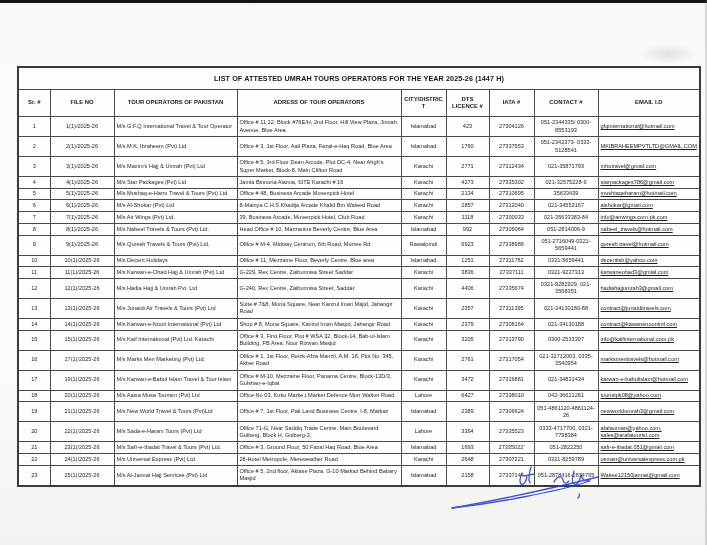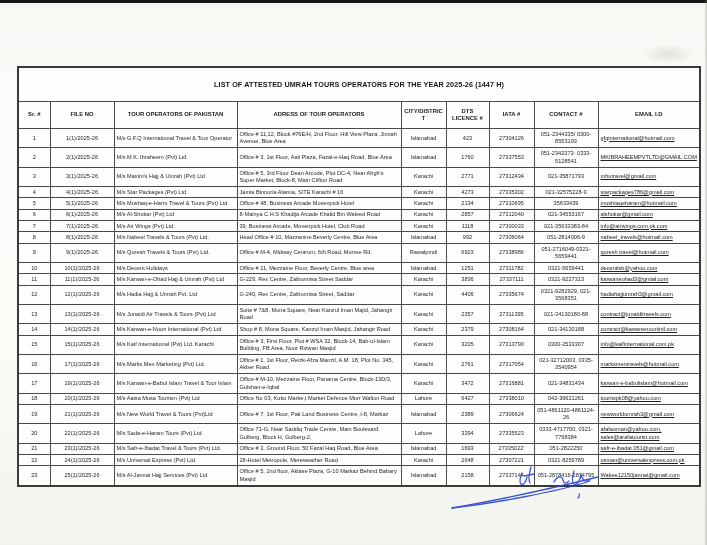--- a/index.html
+++ b/index.html
@@ -26,21 +26,21 @@
   table.ops td, table.ops th{
     border:1px solid #4a4a46;
     padding:1px 2px;
     vertical-align:middle;
     overflow:hidden;
     word-wrap:break-word;
   }
   table.ops{border:2px solid #3a3a38;}
   tr.title-row td{
     font-weight:bold;font-size:7.2px;text-align:center;letter-spacing:0.1px;
-    height:13px;padding:10px;color:#161616;
+    height:13px;padding:4px;color:#161616;
   }
   tr.header-row th{
     font-weight:bold;font-size:5.9px;text-align:center;line-height:1.25;
     height:24px;color:#1a1a1a;
   }
   td{font-size:5.6px;line-height:1.3;color:#27272a;}
   .col-sr,.col-file_no,.col-city,.col-dts,.col-iata,.col-contact{text-align:center;}
   .col-operator,.col-address,.col-email{text-align:left;}
   .col-email{text-decoration:underline;text-underline-offset:1px;color:#222;}
   .signature{position:absolute;left:438px;top:464px;width:176px;height:54px;}

